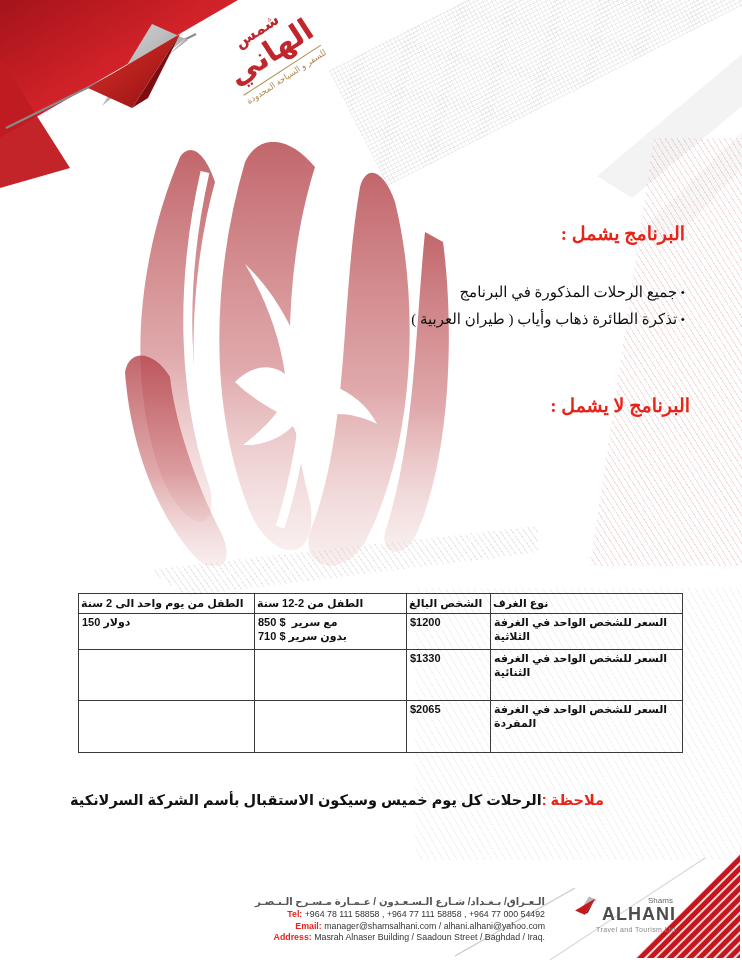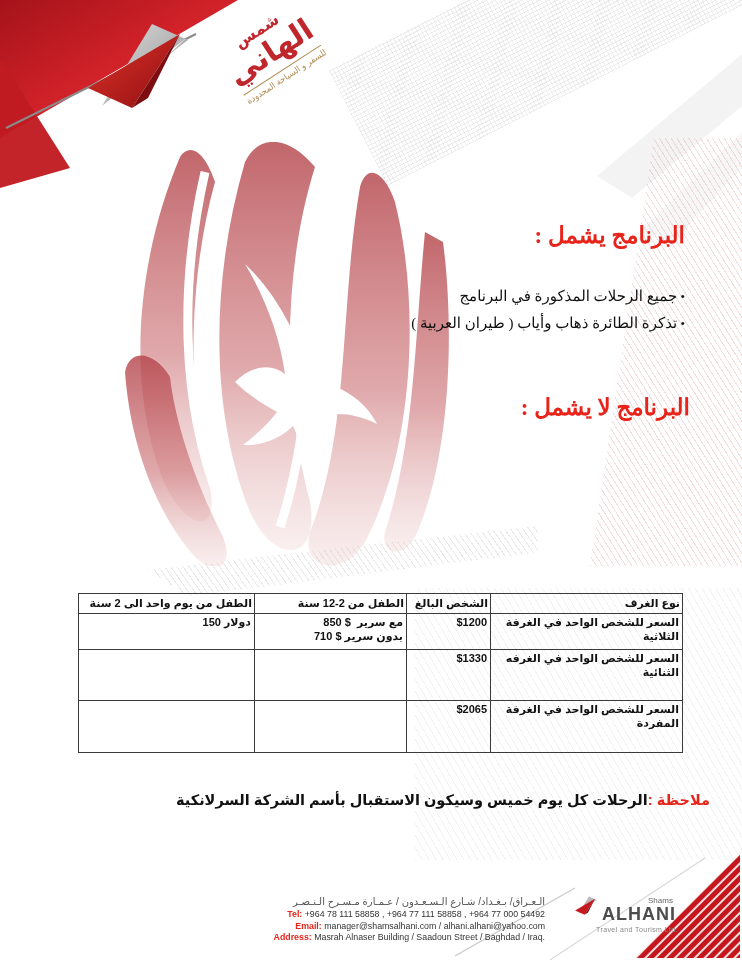--- a/index.html
+++ b/index.html
@@ -26,46 +26,46 @@
     transform:rotate(-33deg);text-align:center;direction:rtl;line-height:1;}
   .logo-text .l1{font-size:16px;font-weight:bold;}
   .logo-text .l2{font-size:30px;font-weight:bold;margin-top:2px;}
   .logo-text .l3{font-size:8.5px;margin-top:6px;letter-spacing:.5px;
     border-top:1px solid #b08a52;padding-top:3px;display:inline-block;}
 
   
   .content{position:absolute;z-index:2;}
   .sec{direction:rtl;text-align:right;}
   .sec h2{margin:0;font-family:"Liberation Serif","DejaVu Serif",serif;
-    font-size:23px;font-weight:bold;}
+    font-size:19px;font-weight:bold;}
   .sec ul{margin:0;padding:0;list-style:none;
     font-family:"Liberation Serif","DejaVu Serif",serif;
     font-size:15px;color:#111;line-height:27px;white-space:nowrap;}
   .sec li::before{content:"\2022  ";font-size:13px;}
 
   .includes{right:57px;top:222px;}
   .includes ul{margin-top:34px;}
   .excludes{right:52px;top:394px;}
   .excludes ul{margin-top:18px;}
 
   table.prices{position:absolute;left:78px;top:593px;width:604px;z-index:2;
     border-collapse:collapse;direction:rtl;table-layout:fixed;
     font-size:11px;font-weight:bold;color:#111;}
-  table.prices th,table.prices td{border:1.2px solid #3a3a3a;text-align:right;
+  table.prices th,table.prices td{border:1.2px solid #3a3a3a;text-align:left;
     vertical-align:top;padding:1px 3px;line-height:1.3;background:transparent;}
   table.prices th{vertical-align:middle;height:17px;padding:1px 2px;}
   .col-room{width:192px;}.col-adult{width:84px;}.col-child{width:152px;}.col-infant{width:176px;}
   tr.r1{height:36px;} tr.r2{height:51px;} tr.r3{height:52px;}
   td.ltr{direction:ltr;margin-left:37px;}
 
   .note{position:absolute;left:70px;top:792px;width:640px;z-index:2;
-    direction:rtl;text-align:right;font-size:14.5px;font-weight:bold;color:#111;}
+    direction:rtl;text-align:left;font-size:14.5px;font-weight:bold;color:#111;}
 
   .contact{position:absolute;right:197px;top:896px;z-index:2;text-align:right;color:#333;}
-  .contact .ar{font-size:10px;color:#555;direction:rtl;margin-bottom:2px;}
+  .contact .ar{font-size:10px;color:#555;direction:rtl;margin-bottom:2px;font-weight:bold;}
   .contact .row{font-size:8.8px;line-height:11.5px;white-space:nowrap;}
   .contact .lbl{font-weight:bold;}
 
   .brandmark{position:absolute;left:556px;top:884px;width:160px;height:66px;z-index:3;}
   .brandmark .shams{position:absolute;left:92px;top:12px;font-size:8px;color:#666;}
   .brandmark .alhani{position:absolute;left:46px;top:20px;font-size:18px;font-weight:bold;
     color:#4d4d4d;letter-spacing:1px;}
   .brandmark .sub{position:absolute;left:40px;top:42px;font-size:7px;color:#888;letter-spacing:.4px;}
 </style>
 </head>

